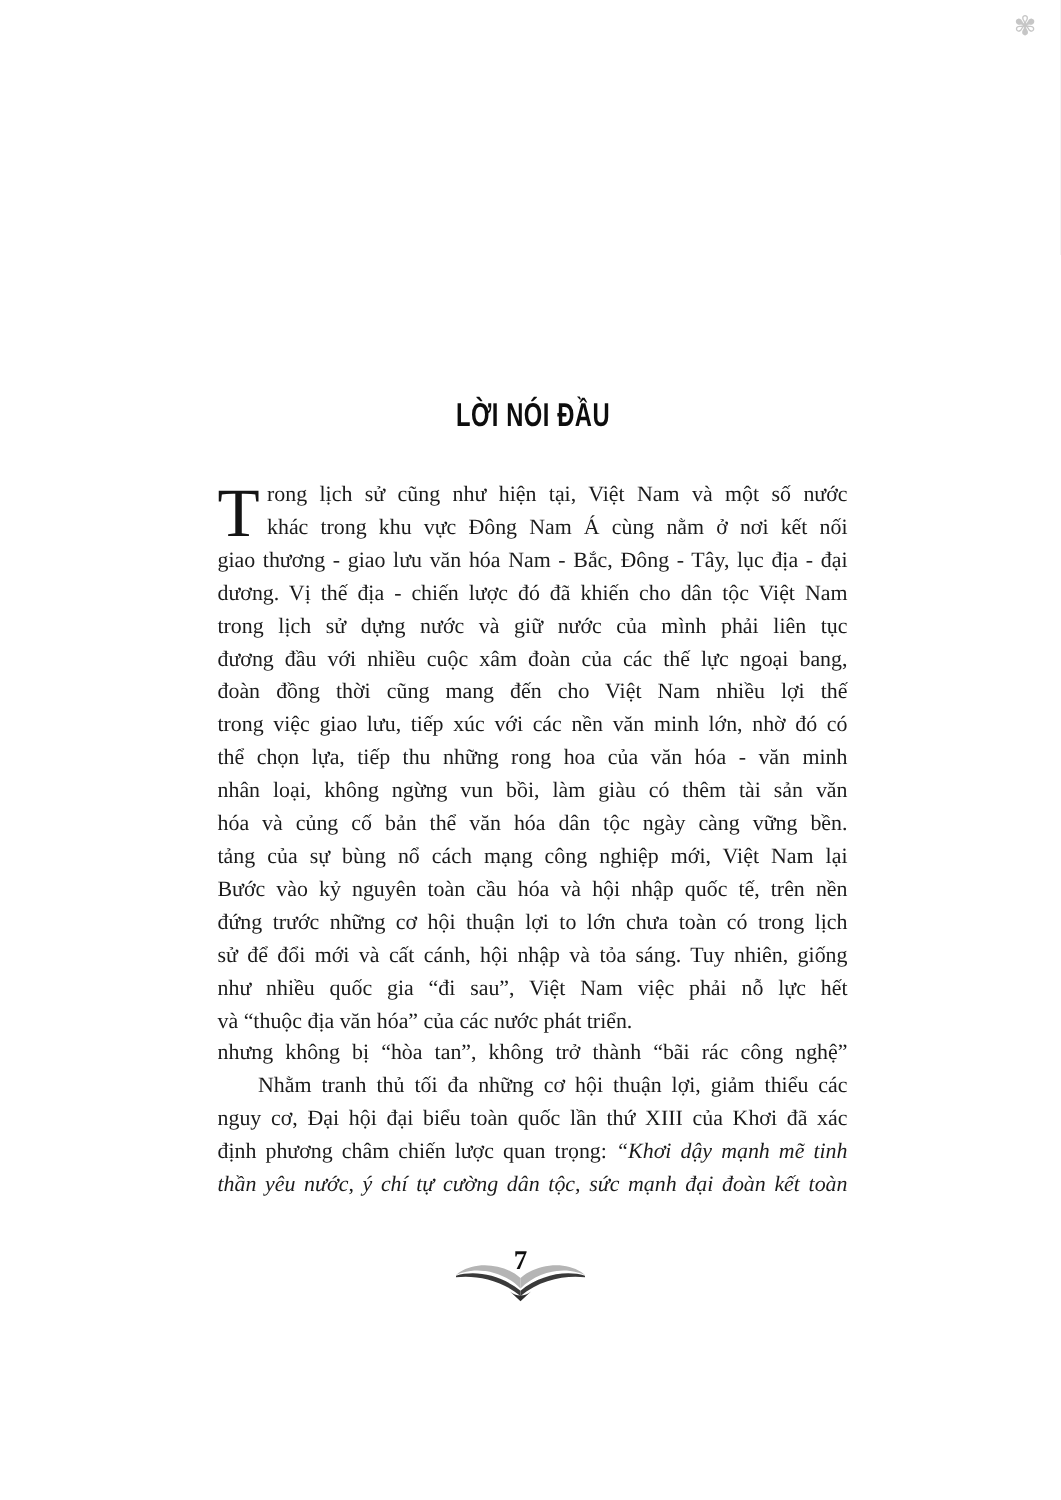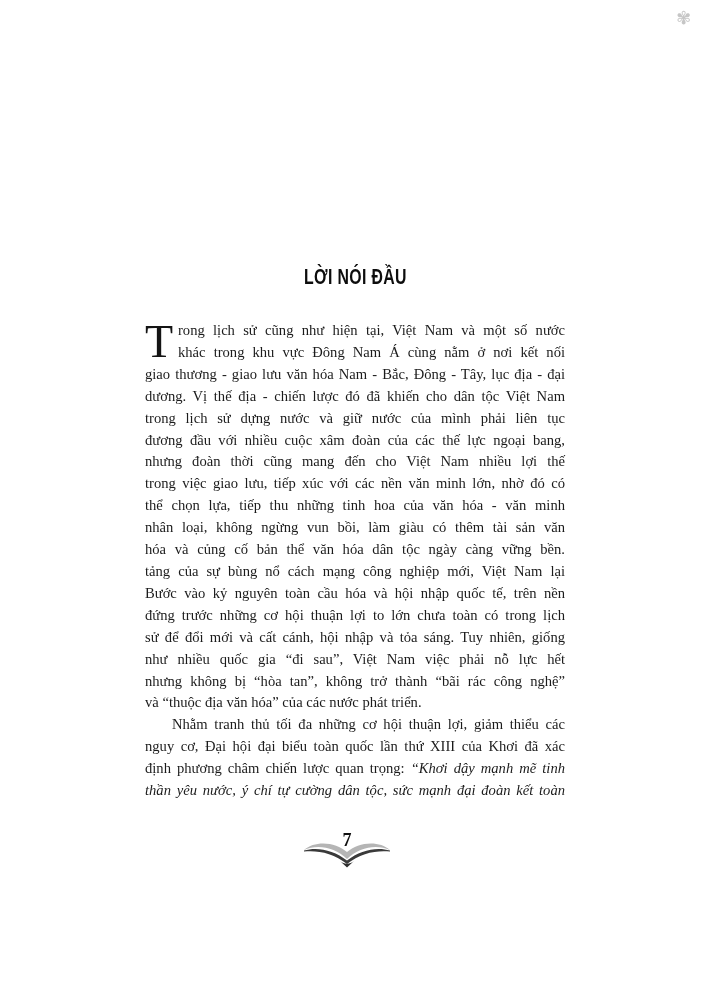--- a/index.html
+++ b/index.html
@@ -101,32 +101,32 @@
   <div class="body-text">
     <span class="dropcap">T</span>
 
   <div class="para">
         <div class="line dc"><span class="seg">rong lịch sử cũng như hiện tại, Việt Nam và một số nước</span></div>
         <div class="line dc"><span class="seg">khác trong khu vực Đông Nam Á cùng nằm ở nơi kết nối</span></div>
         <div class="line"><span class="seg">giao thương - giao lưu văn hóa Nam - Bắc, Đông - Tây, lục địa - đại</span></div>
         <div class="line"><span class="seg">dương. Vị thế địa - chiến lược đó đã khiến cho dân tộc Việt Nam</span></div>
         <div class="line"><span class="seg">trong lịch sử dựng nước và giữ nước của mình phải liên tục</span></div>
         <div class="line"><span class="seg">đương đầu với nhiều cuộc xâm đoàn của các thế lực ngoại bang,</span></div>
-        <div class="line"><span class="seg">nhưng đoàn thời cũng mang đến cho Việt Nam nhiều lợi thế</span></div>
+        <div class="line"><span class="seg">đoàn đồng thời cũng mang đến cho Việt Nam nhiều lợi thế</span></div>
         <div class="line"><span class="seg">trong việc giao lưu, tiếp xúc với các nền văn minh lớn, nhờ đó có</span></div>
-        <div class="line"><span class="seg">thể chọn lựa, tiếp thu những tinh hoa của văn hóa - văn minh</span></div>
+        <div class="line"><span class="seg">thể chọn lựa, tiếp thu những rong hoa của văn hóa - văn minh</span></div>
         <div class="line"><span class="seg">nhân loại, không ngừng vun bồi, làm giàu có thêm tài sản văn</span></div>
         <div class="line"><span class="seg">hóa và củng cố bản thể văn hóa dân tộc ngày càng vững bền.</span></div>
         <div class="line"><span class="seg">tảng của sự bùng nổ cách mạng công nghiệp mới, Việt Nam lại</span></div>
         <div class="line"><span class="seg">Bước vào kỷ nguyên toàn cầu hóa và hội nhập quốc tế, trên nền</span></div>
         <div class="line"><span class="seg">đứng trước những cơ hội thuận lợi to lớn chưa toàn có trong lịch</span></div>
         <div class="line"><span class="seg">sử để đổi mới và cất cánh, hội nhập và tỏa sáng. Tuy nhiên, giống</span></div>
         <div class="line"><span class="seg">như nhiều quốc gia “đi sau”, Việt Nam việc phải nỗ lực hết</span></div>
+        <div class="line last"><span class="seg">và “thuộc địa văn hóa” của các nước phát triển.</span></div>
         <div class="line"><span class="seg">nhưng không bị “hòa tan”, không trở thành “bãi rác công nghệ”</span></div>
-        <div class="line last"><span class="seg">và “thuộc địa văn hóa” của các nước phát triển.</span></div>
       </div>
       <div class="para">
         <div class="line indent"><span class="seg">Nhằm tranh thủ tối đa những cơ hội thuận lợi, giảm thiểu các</span></div>
         <div class="line"><span class="seg">nguy cơ, Đại hội đại biểu toàn quốc lần thứ XIII của Khơi đã xác</span></div>
         <div class="line"><span class="seg">định phương châm chiến lược quan trọng: </span><span class="seg italic">“Khơi dậy mạnh mẽ tinh</span></div>
         <div class="line"><span class="seg italic">thần yêu nước, ý chí tự cường dân tộc, sức mạnh đại đoàn kết toàn</span></div>
       </div>
     </div>
 
   <div class="footer">

